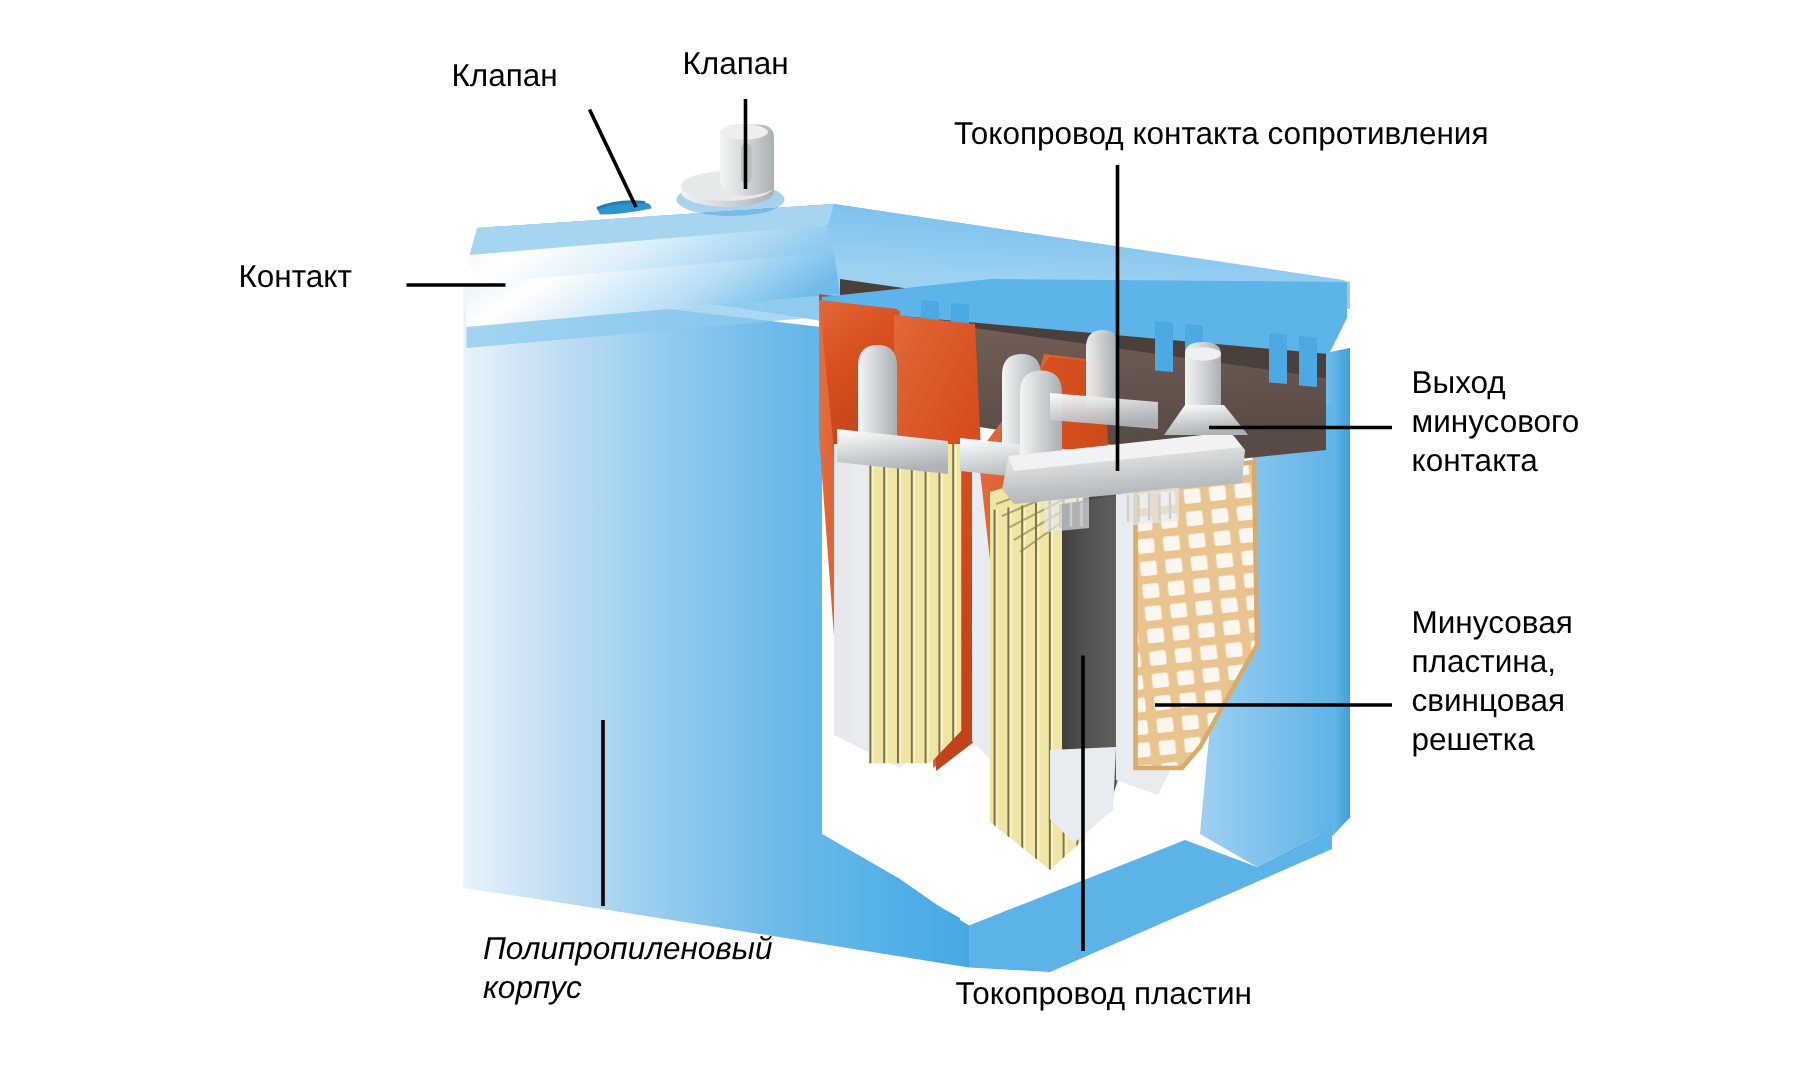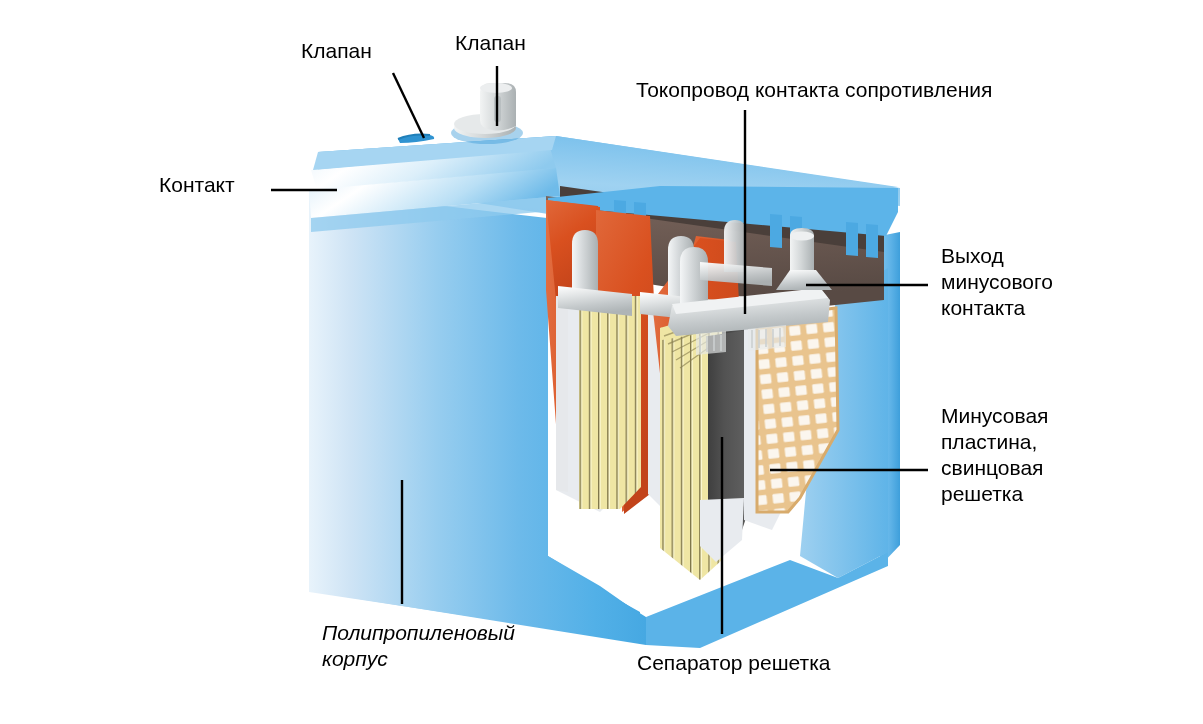--- a/index.html
+++ b/index.html
@@ -303,14 +303,14 @@
 свинцовая
 решетка</div>
 
   <div class="label" style="left:941px;top:243px;">Выход
 минусового
 контакта</div>
 
   <div class="label" style="left:322px;top:620px;font-style:italic;">Полипропиленовый
 корпус</div>
 
-  <div class="label" style="left:637px;top:650px;">Сепаратор решетка</div>
+  <div class="label" style="left:637px;top:650px;">Токопровод пластин</div>
 </div>
 
 </body></html>

